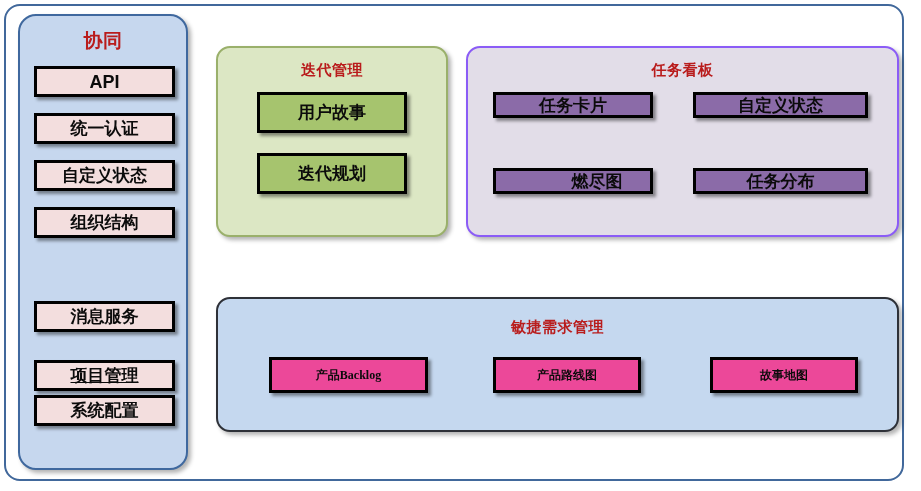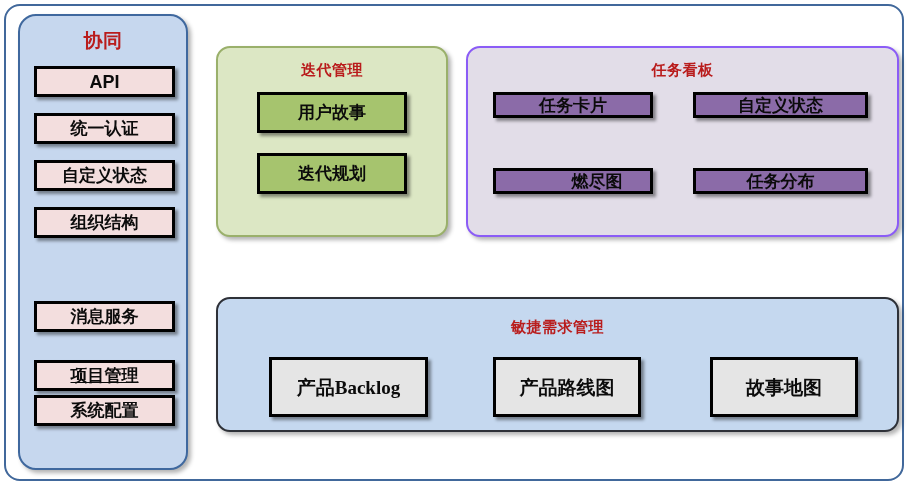--- a/index.html
+++ b/index.html
@@ -136,23 +136,23 @@
     height: 41px;
   }
 
   .node-purple {
     background: #8B6BA8;
     font-size: 17px;
     height: 26px;
   }
 
   .node-blue {
-    background: #e5e5e5;
-    font-size: 19px;
-    height: 60px;
+    background: #ec4899;
+    font-size: 12px;
+    height: 36px;
   }
 </style>
 </head>
 <body>
 
 <div id="diagram-root">
 
   <div class="outer-frame"></div>
 
   <div class="group group-collab">

